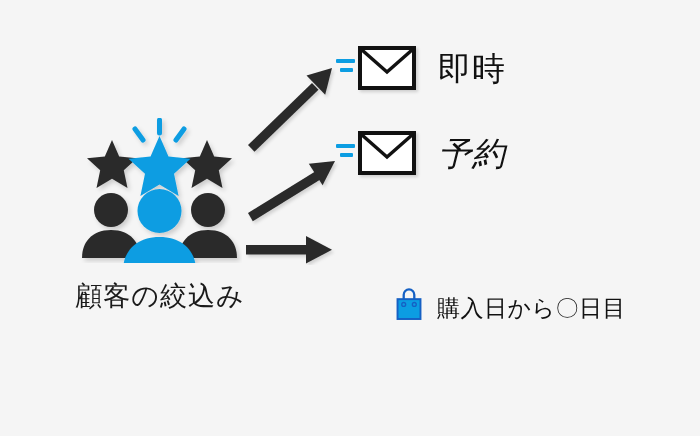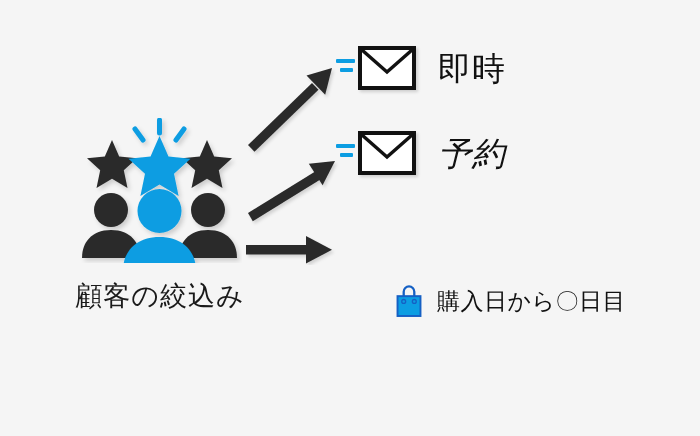--- a/index.html
+++ b/index.html
@@ -112,21 +112,21 @@
 
   
   .conditions {
     position: absolute;
     left: 390px;
     top: 278px;
     width: 300px;
   }
   .condition-item {
     display: flex;
-    align-items: center;
+    align-items: flex-end;
     height: 46px;
   }
   .condition-icon {
     width: 38px;
     height: 40px;
     flex: 0 0 auto;
     display: flex;
     align-items: center;
     justify-content: center;
   }

